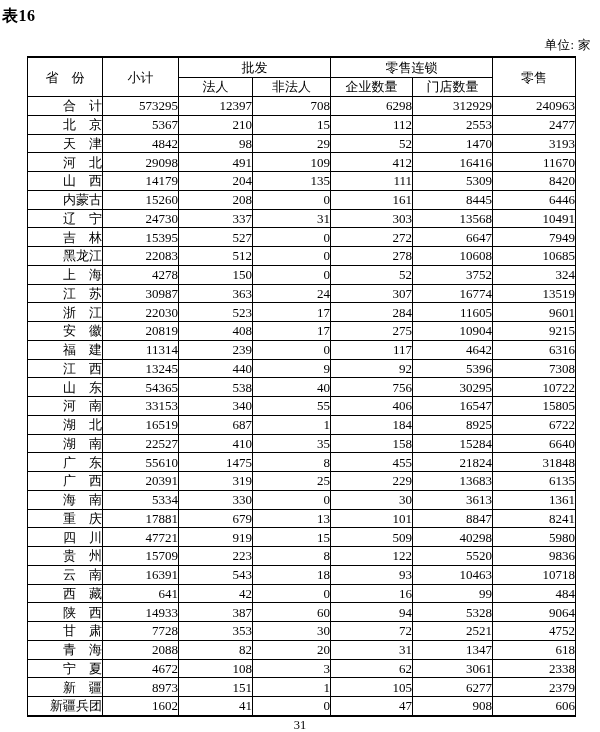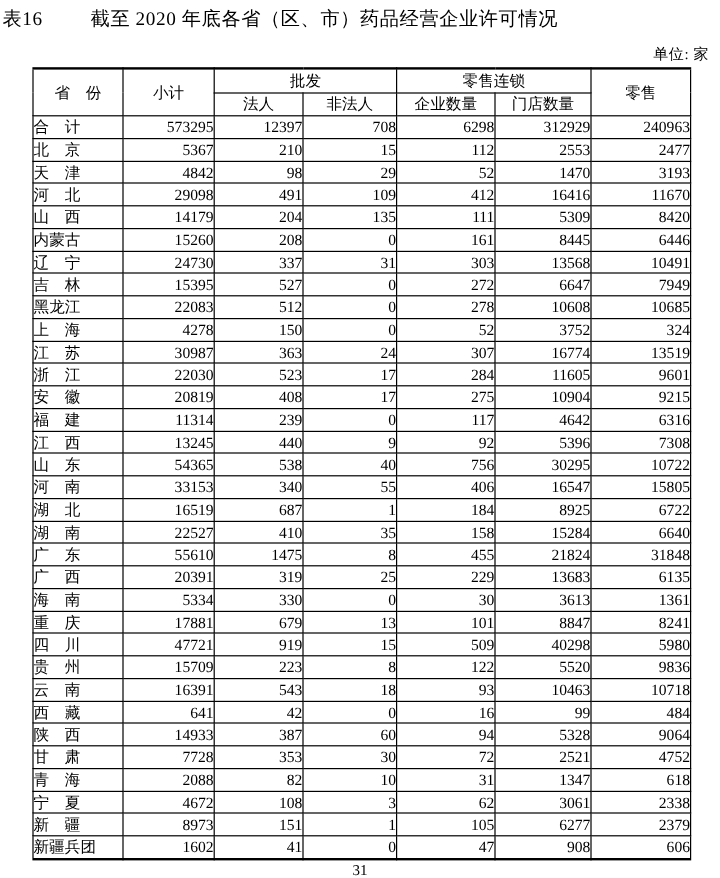--- a/index.html
+++ b/index.html
@@ -14,21 +14,21 @@
     overflow: hidden;
     color: #000000;
     font-family: "Liberation Serif", "DejaVu Serif", serif;
   }
   .doc-title {
     position: absolute;
     top: 6px;
     left: 2px;
     display: flex;
     align-items: baseline;
-    font-weight: 400;
+    font-weight: 700;
     font-size: 16px;
     letter-spacing: 0.5px;
     white-space: nowrap;
   }
   .doc-title .caption-label {
     margin-right: 40px;
   }
   .unit-note {
     position: absolute;
     top: 37px;
@@ -61,21 +61,21 @@
   table.stat-table thead th {
     height: 18.5px;
     text-align: center;
     vertical-align: middle;
   }
   table.stat-table tbody td {
     height: 17.75px;
     vertical-align: middle;
   }
   td.prov {
-    text-align: left;
+    text-align: right;
   }
   td.num {
     text-align: right;
     padding-right: 11px;
   }
   col.c-prov { width: 75px; }
   col.c-sub  { width: 76px; }
   col.c-fr   { width: 74px; }
   col.c-ff   { width: 78px; }
   col.c-qy   { width: 82px; }
@@ -88,21 +88,20 @@
     width: 100%;
     text-align: center;
     font-size: 12.5px;
   }
 </style>
 </head>
 <body>
 
 <div class="doc-title">
   <span class="caption-label">表16</span>
-  <span class="caption-text">截至 2020 年底各省（区、市）药品经营企业许可情况</span>
 </div>
 
 <div class="unit-note">单位: 家</div>
 
 <table class="stat-table">
   <colgroup>
     <col class="c-prov">
       <col class="c-sub">
       <col class="c-fr">
       <col class="c-ff">
@@ -384,21 +383,21 @@
         <td class="num">353</td>
         <td class="num">30</td>
         <td class="num">72</td>
         <td class="num">2521</td>
         <td class="num">4752</td>
       </tr>
       <tr>
         <td class="prov">青　海</td>
         <td class="num">2088</td>
         <td class="num">82</td>
-        <td class="num">10</td>
+        <td class="num">20</td>
         <td class="num">31</td>
         <td class="num">1347</td>
         <td class="num">618</td>
       </tr>
       <tr>
         <td class="prov">宁　夏</td>
         <td class="num">4672</td>
         <td class="num">108</td>
         <td class="num">3</td>
         <td class="num">62</td>

